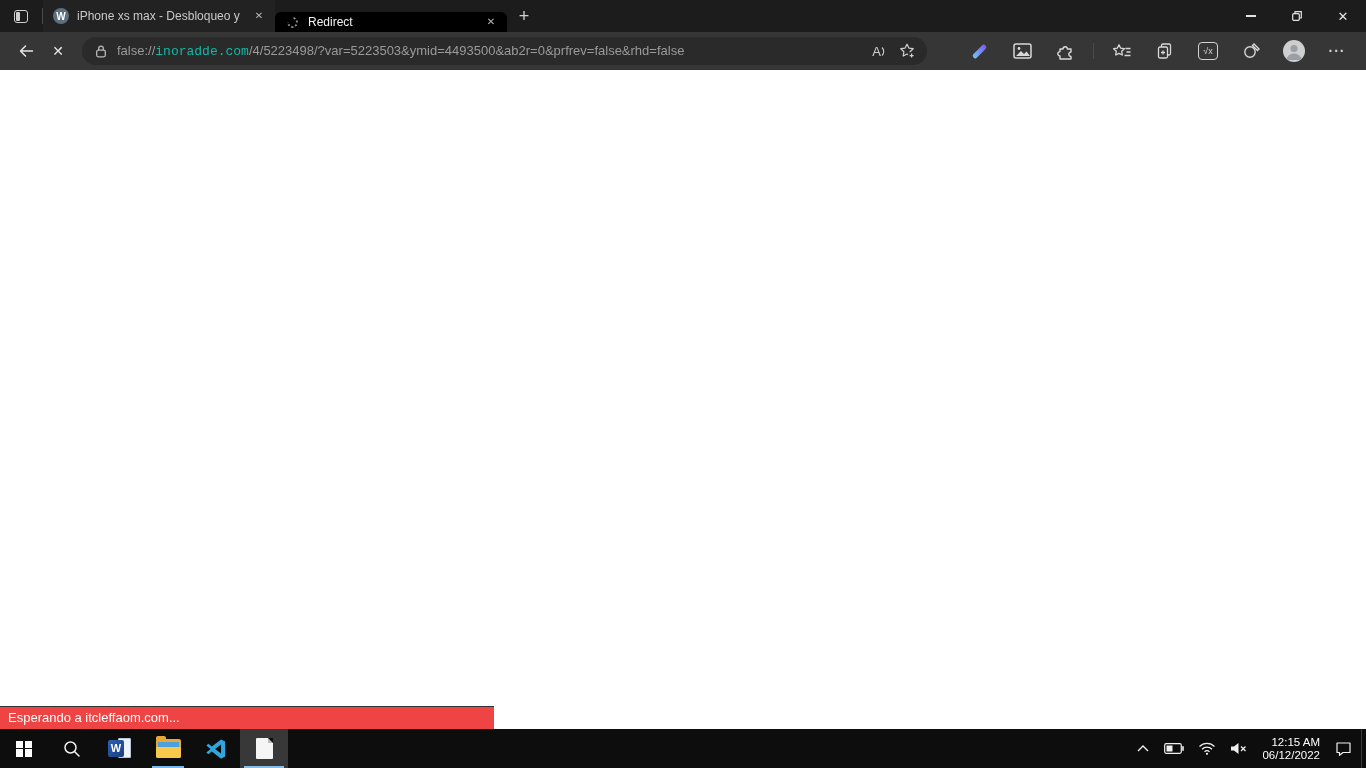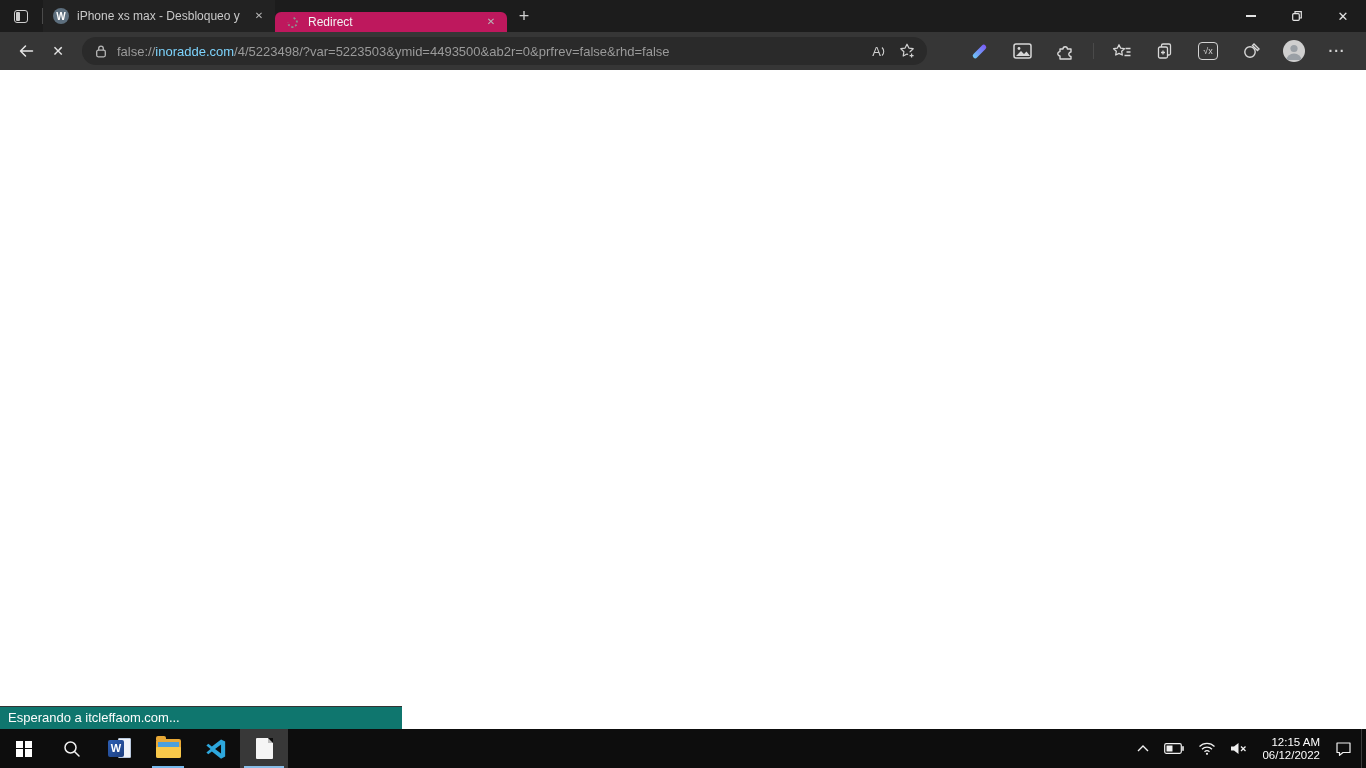--- a/index.html
+++ b/index.html
@@ -10,21 +10,21 @@
   
   .titlebar { height:32px; background:#1c1c1c; display:flex; align-items:stretch; }
   .tab-actions-btn { width:42px; border:none; background:transparent; display:flex;
                      align-items:center; justify-content:center; cursor:pointer; }
   .pane-icon { width:14px; height:13px; border:1.4px solid #cfcfcf; border-radius:3px; position:relative; }
   .pane-icon::before { content:""; position:absolute; left:1px; top:1px; bottom:1px; width:4px;
                        background:#cfcfcf; border-radius:1px; }
   .vdiv { width:1px; height:16px; background:#4a4a4a; align-self:center; }
   .tab { width:232px; display:flex; align-items:center; gap:8px; padding:0 6px 0 10px; position:relative; }
   .tab.inactive { background:#222222; color:#c9c9c9; }
-  .tab.active { background:#be185d; color:#f2f2f2; border-radius:6px 6px 0 0; margin-top:12px; }
+  .tab.active { background:#000000; color:#f2f2f2; border-radius:6px 6px 0 0; margin-top:12px; }
   .tab-title { flex:1; font-size:12px; white-space:nowrap; overflow:hidden; }
   .tab-close { border:none; background:transparent; color:#b8b8b8; font-size:10px; width:20px; height:20px;
                line-height:20px; border-radius:4px; cursor:pointer; flex:0 0 auto; }
   .favicon-wp { width:16px; height:16px; border-radius:50%; background:#5d6f7e; color:#fff;
                 font-size:10px; font-weight:bold; display:flex; align-items:center; justify-content:center;
                 flex:0 0 auto; }
   .spinner { width:11px; height:11px; border-radius:50%; border:2px dotted #8f8f8f;
              border-top-color:transparent; transform:rotate(-40deg); flex:0 0 auto; margin:0 2px; }
   .new-tab-btn { width:34px; border:none; background:transparent; color:#cfcfcf; font-size:18px;
                  font-weight:300; cursor:pointer; }
@@ -34,39 +34,39 @@
   .min-bar { width:10px; height:1.4px; background:#e3e3e3; display:block; }
 
   .toolbar { height:38px; background:#363636; display:flex; align-items:center; padding:0 10px; }
   .nav-btn { width:32px; height:30px; border:none; background:transparent; color:#e6e6e6;
              display:flex; align-items:center; justify-content:center; border-radius:4px;
              cursor:pointer; font-size:14px; }
   .url-pill { width:845px; height:28px; margin-left:8px; background:#2a2a2a; border-radius:14px;
               display:flex; align-items:center; padding:0 6px 0 12px; }
   .lock-wrap { display:flex; align-items:center; margin-right:9px; }
   .url-text { font-size:13px; color:#9a9a9a; white-space:nowrap; overflow:hidden; flex:1; }
-  .url-text .domain { color:#7dd3fc; }
+  .url-text .domain { color:#14b8a6;font-family:Liberation Mono, monospace; }
   .pill-btn { border:none; background:transparent; color:#d0d0d0; width:28px; height:24px;
               display:flex; align-items:center; justify-content:center; cursor:pointer; border-radius:4px; }
   .read-aloud-a { font-size:13px; color:#d0d0d0; }
   .toolbar-right { margin-left:auto; display:flex; align-items:center; gap:13px; padding-right:4px; }
   .tb-icon-btn { width:30px; height:28px; border:none; background:transparent; display:flex;
                  align-items:center; justify-content:center; cursor:pointer; border-radius:4px; }
   .pen-shape { width:17px; height:5px; border-radius:3px; transform:rotate(-45deg);
                background:linear-gradient(90deg,#6fc7f5,#7a5af8); }
   .avatar { width:22px; height:22px; border-radius:50%; background:#cfcfcf; overflow:hidden;
             display:flex; align-items:center; justify-content:center; }
   .math-box { width:20px; height:18px; border:1.4px solid #d4d4d4; border-radius:4px; color:#d4d4d4;
               font-size:9px; display:flex; align-items:center; justify-content:center; }
   .more-dots { color:#d4d4d4; font-size:14px; letter-spacing:1px; font-weight:bold; }
 
   
   .page { position:absolute; top:70px; left:0; right:0; bottom:39px; background:#ffffff; }
-  .status-tooltip { position:absolute; left:0; bottom:39px; width:402px; height:23px;
-                    background:#0f766e; border-top:1px solid #333; color:#fdfdfd; font-size:13px;
+  .status-tooltip { position:absolute; left:0; bottom:39px; width:494px; height:23px;
+                    background:#ef4444; border-top:1px solid #333; color:#fdfdfd; font-size:13px;
                     line-height:22px; padding-left:8px; }
 
   
   .taskbar { position:absolute; left:0; right:0; bottom:0; height:39px; background:#0d0d0d;
              display:flex; align-items:stretch; z-index:5; }
   .tb-btn { width:48px; border:none; background:transparent; position:relative; display:flex;
             align-items:center; justify-content:center; cursor:pointer; }
   .tb-btn.running::after { content:""; position:absolute; left:8px; right:8px; bottom:0; height:2px;
                            background:#76b9ed; }
   .tb-btn.active-app { background:#383838; }

